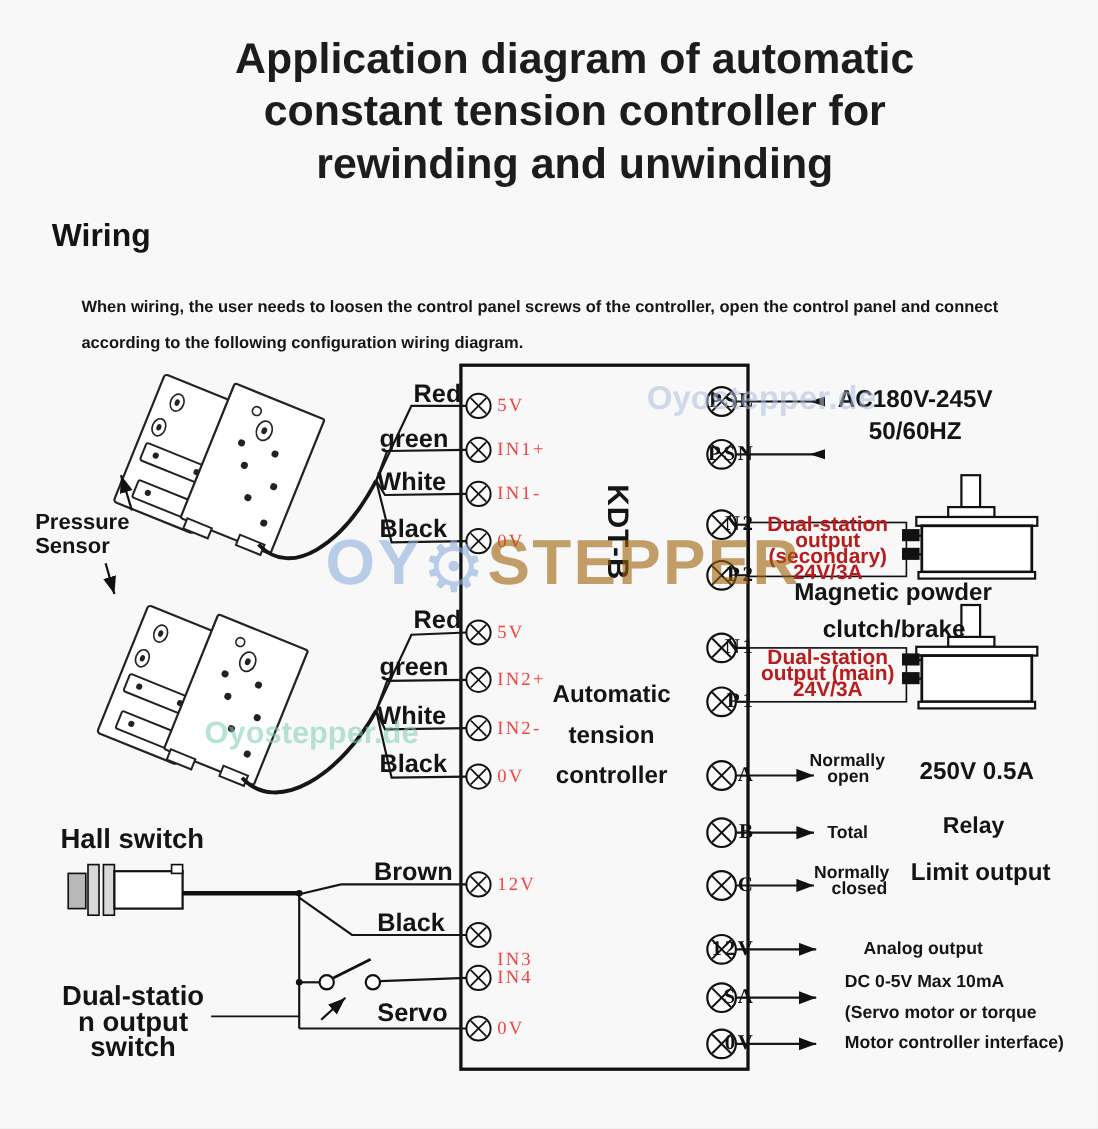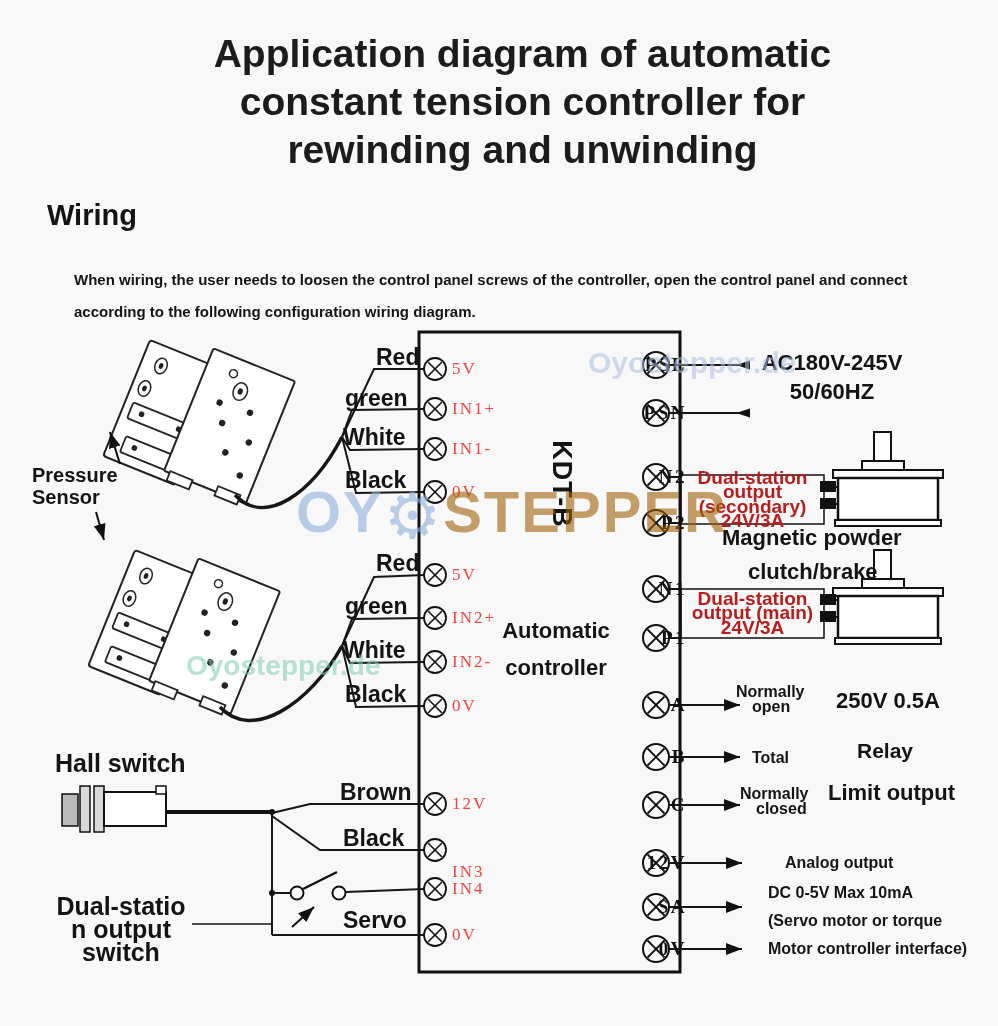--- a/index.html
+++ b/index.html
@@ -222,20 +222,21 @@
     <g>
       <use href="#clutch" transform="translate(838,596)"></use>
       <rect x="820" y="594" width="16" height="11" fill="#111"></rect>
       <rect x="820" y="611" width="16" height="11" fill="#111"></rect>
     </g>
   </svg>
 
   <div class="lbl kdt">KDT-B</div>
   <div class="lbl ctrlname">
     <div>Automatic</div>
+    <div>tension</div>
     <div>controller</div>
   </div>
 
   <span class="tl" style="left:452px;top:369px">5V</span>
   <span class="tl" style="left:452px;top:409px">IN1+</span>
   <span class="tl" style="left:452px;top:449px">IN1-</span>
   <span class="tl" style="left:452px;top:492px">0V</span>
   <span class="tl" style="left:452px;top:575px">5V</span>
   <span class="tl" style="left:452px;top:618px">IN2+</span>
   <span class="tl" style="left:452px;top:662px">IN2-</span>

